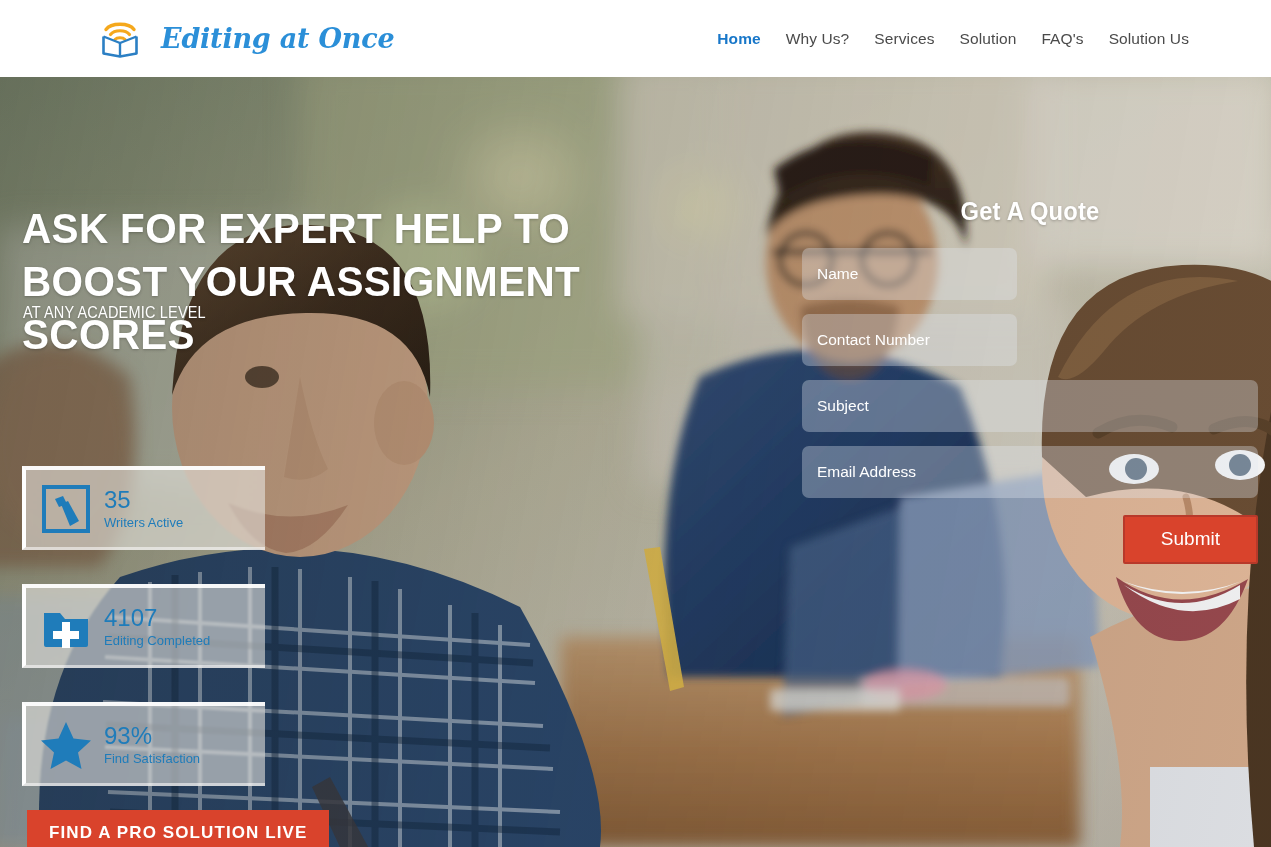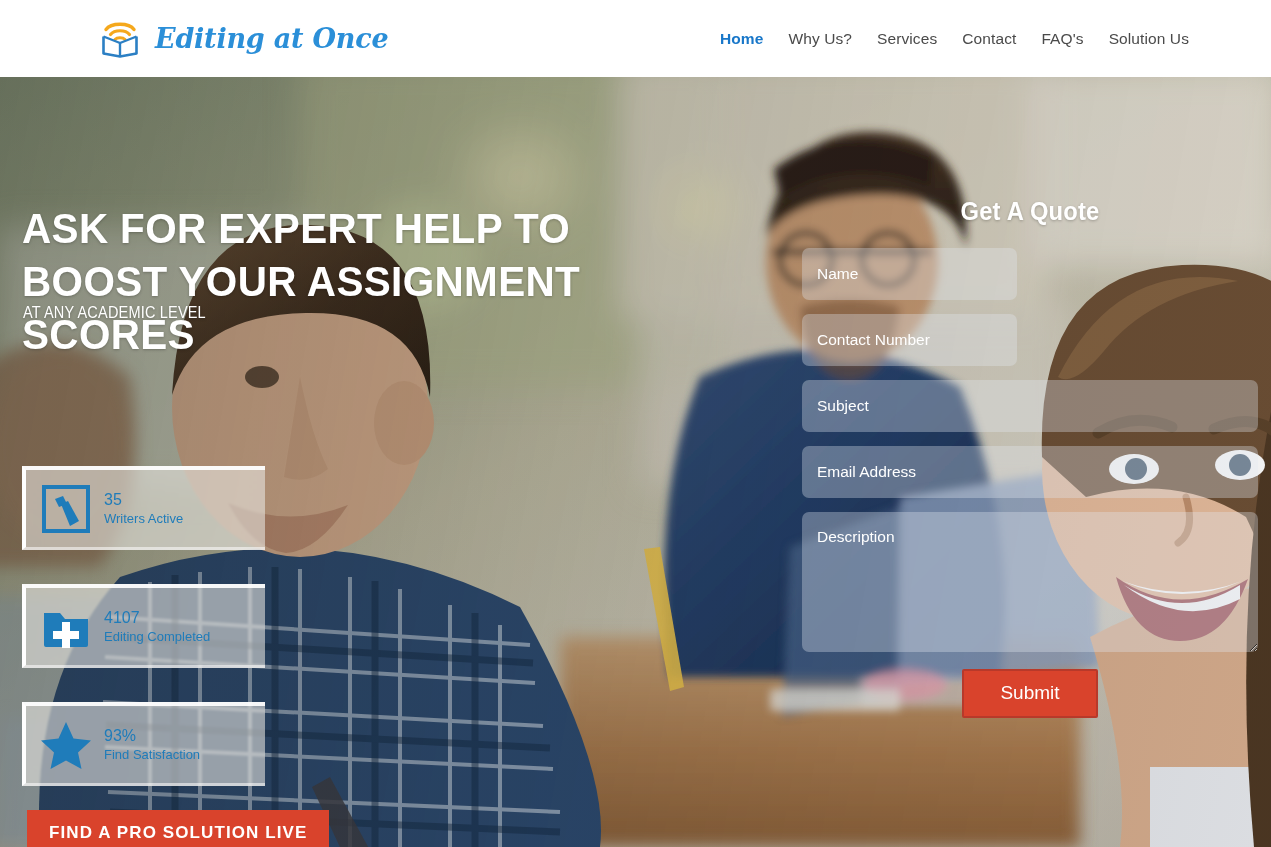--- a/index.html
+++ b/index.html
@@ -16,21 +16,21 @@
     position: relative;
     width: 1271px; height: 77px;
     background: #ffffff;
     display: flex; align-items: center;
     z-index: 20;
   }
   .brand {
     display: flex; align-items: center;
     margin-left: 97px;
     text-decoration: none;
-    gap: 12px;
+    gap: 18px;
     justify-content: flex-end;
   }
   .brand-mark { width: 46px; height: 46px; flex: none; display:block; }
   .brand-word {
     font-family: "DejaVu Serif", serif;
     font-style: italic;
     font-weight: 700;
     font-size: 27px;
     color: #2b8fd8;
     letter-spacing: -0.2px;
@@ -117,21 +117,21 @@
     backdrop-filter: blur(1px);
   }
   .stat-icon {
     width: 56px; height: 56px;
     margin-left: 12px; margin-right: 10px;
     flex: none;
     display: flex; align-items: center; justify-content: center;
   }
   .stat-icon svg { display: block; }
   .stat-text { display: flex; flex-direction: column; gap: 3px; }
-  .stat-value { font-size: 16px; color: #1f7cba; line-height: 1.1; }
+  .stat-value { font-size: 24px; color: #1f7cba; line-height: 1.1; }
   .stat-label { font-size: 13px; color: #1f7cba; line-height: 1.1; }
 
   .cta-button {
     position: absolute; left: 27px; top: 733px;
     display: inline-block;
     background: #d9432c;
     color: #ffffff;
     border: none;
     padding: 13px 22px 14px 22px;
     font-size: 17px;
@@ -169,21 +169,21 @@
     outline: none;
   }
   .field::placeholder { color: #ffffff; opacity: 1; }
   .field-half { width: 215px; }
   .field-area {
     height: 140px;
     padding: 15px;
     resize: vertical;
     line-height: 1.3;
   }
-  .submit-wrap { display: flex; justify-content: center; margin-top: 17px; }
+  .submit-wrap { display: flex; justify-content: flex-end; margin-top: 17px; }
   .submit-button {
     background: #d9432c;
     border: 2px solid #b8392a;
     color: #ffffff;
     font-size: 19px;
     font-family: "Liberation Sans", sans-serif;
     padding: 11px 36px 12px 36px;
     cursor: pointer;
     border-radius: 2px;
   }
@@ -204,21 +204,21 @@
         <path d="M6.5 20.5 L23 27 L39.5 20.5" stroke="#2b7fc4" stroke-width="2.4" fill="none" stroke-linejoin="round"></path>
       </svg>
     </span>
     <span class="brand-word">Editing at Once</span>
   </a>
 
   <nav class="main-nav">
     <a class="nav-link is-active" href="#">Home</a>
     <a class="nav-link" href="#">Why Us?</a>
     <a class="nav-link" href="#">Services</a>
-    <a class="nav-link" href="#">Contact</a>
+    <a class="nav-link" href="#">Solution</a>
     <a class="nav-link" href="#">FAQ's</a>
     <a class="nav-link" href="#">Solution Us</a>
   </nav>
 
 </header>
 
 <section class="hero">
 
   <svg class="hero-photo" viewBox="0 0 1271 770" preserveAspectRatio="none">
     <defs>
@@ -421,23 +421,20 @@
       </div>
 
       <div class="form-row">
         <input class="field" type="text" placeholder="Subject" style="">
       </div>
 
       <div class="form-row">
         <input class="field" type="email" placeholder="Email Address" style="">
       </div>
 
-      <div class="form-row">
-        <textarea class="field field-area" placeholder="Description" style=""></textarea>
-      </div>
 
       <div class="submit-wrap">
         <button class="submit-button">Submit</button>
       </div>
     </div>
 
   </div>
 </section>
 
 </body></html>

